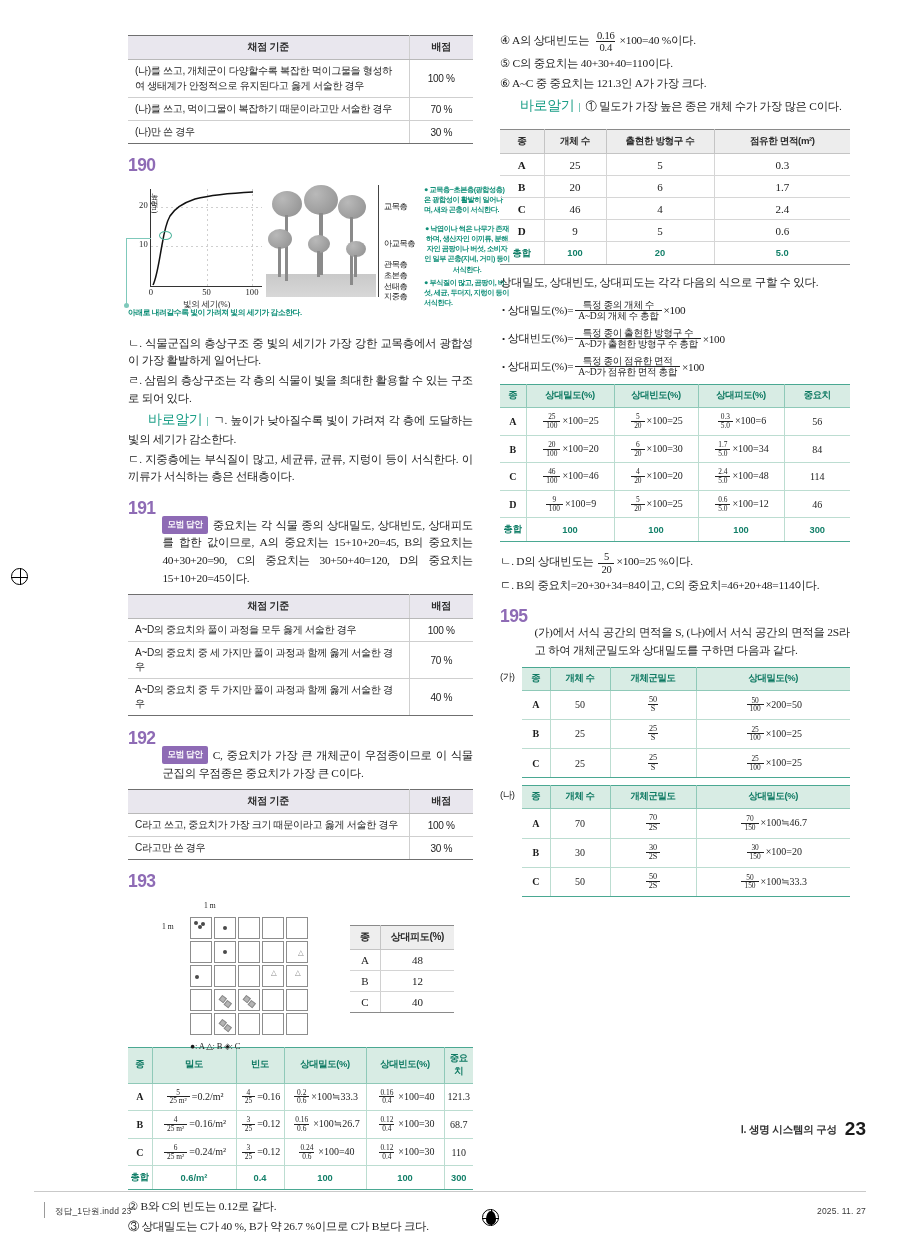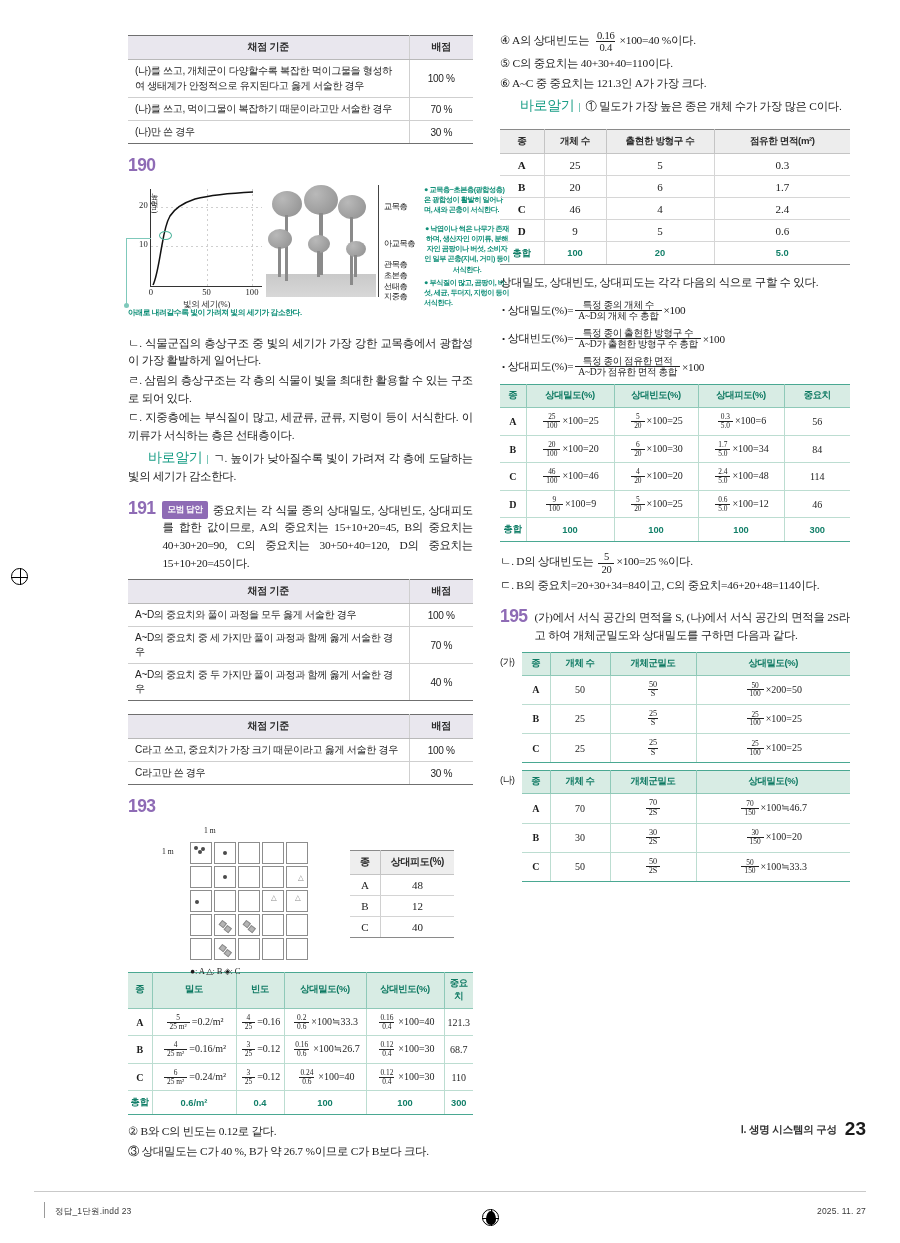--- a/index.html
+++ b/index.html
@@ -44,21 +44,21 @@
 
   
   .qnum {
     font-family:"Liberation Sans", sans-serif;
     font-weight:800; font-size:17.5px; color:#8e6bb5;
     letter-spacing:-.6px; line-height:1;
   }
   .qblock { margin-top:13px; }
   .qrow { display:flex; align-items:flex-start; gap:7px; }
   .qrow .qnum { padding-top:1px; }
-  .qbody { flex:1; }
+  .qbody { flex:1;margin-top:15px; }
 
   .badge {
     display:inline-block; background:#8e6bb5; color:#fff;
     font-family:"Liberation Sans", sans-serif; font-weight:700;
     font-size:8.6px; padding:2px 5px 2.5px; border-radius:2px;
     letter-spacing:-.3px; vertical-align:1.5px; margin-right:5px;
   }
   .tag-bara {
     color:#1a9e86; font-family:"Liberation Sans", sans-serif;
     font-weight:400; font-size:14px; letter-spacing:-.4px;padding-left:20px;
@@ -322,24 +322,24 @@
           <span class="dot">●</span> <span>낙엽이나 썩은 나무가 존재하며, 생산자인 이끼류, 분해자인 곰팡이나 버섯, 소비자인 일부 곤충(지네, 거미) 등이 서식한다.</span>
         </div>
         <div class="anno" style="top:97px;">
           <span class="dot">●</span> <span>부식질이 많고, 곰팡이, 버섯, 세균, 두더지, 지렁이 등이 서식한다.</span>
         </div>
         <div class="undernote">아래로 내려갈수록 빛이 가려져 빛의 세기가 감소한다.</div>
       </div>
 
       <p class="txt" style="margin-top:14px">ㄴ. 식물군집의 층상구조 중 빛의 세기가 가장 강한 교목층에서 광합성이 가장 활발하게 일어난다.</p>
       <p class="txt">ㄹ. 삼림의 층상구조는 각 층의 식물이 빛을 최대한 활용할 수 있는 구조로 되어 있다.</p>
-      <p class="txt">ㄷ. 지중층에는 부식질이 많고, 세균류, 균류, 지렁이 등이 서식한다. 이끼류가 서식하는 층은 선태층이다.</p>
       <p class="txt">
         <span class="tag-bara">바로알기</span><span class="bar">|</span><span>ㄱ. 높이가 낮아질수록 빛이 가려져 각 층에 도달하는 빛의 세기가 감소한다.</span>
       </p>
+      <p class="txt">ㄷ. 지중층에는 부식질이 많고, 세균류, 균류, 지렁이 등이 서식한다. 이끼류가 서식하는 층은 선태층이다.</p>
     </div>
 
     <div class="qblock">
       <div class="qrow">
         <div class="qnum">191</div>
         <div class="qbody">
           <p class="txt">
             <span class="badge">모범 답안</span><span>중요치는 각 식물 종의 상대밀도, 상대빈도, 상대피도를 합한 값이므로, A의 중요치는 15+10+20=45, B의 중요치는 40+30+20=90, C의 중요치는 30+50+40=120, D의 중요치는 15+10+20=45이다.</span>
           </p>
         </div>
@@ -362,20 +362,28 @@
           </tr>
           <tr>
             <td>A~D의 중요치 중 두 가지만 풀이 과정과 함께 옳게 서술한 경우</td>
             <td class="score">40 %</td>
           </tr>
         </tbody>
       </table>
     </div>
 
     <div class="qblock">
+      <div class="qrow">
+        <div class="qnum">192</div>
+        <div class="qbody">
+          <p class="txt">
+            <span class="badge">모범 답안</span><span>C, 중요치가 가장 큰 개체군이 우점종이므로 이 식물군집의 우점종은 중요치가 가장 큰 C이다.</span>
+          </p>
+        </div>
+      </div>
       <table class="gtable">
         <thead>
           <tr>
             <th class="c1">채점 기준</th>
             <th style="width:64px">배점</th>
           </tr>
         </thead>
         <tbody>
           <tr>
             <td>C라고 쓰고, 중요치가 가장 크기 때문이라고 옳게 서술한 경우</td>

